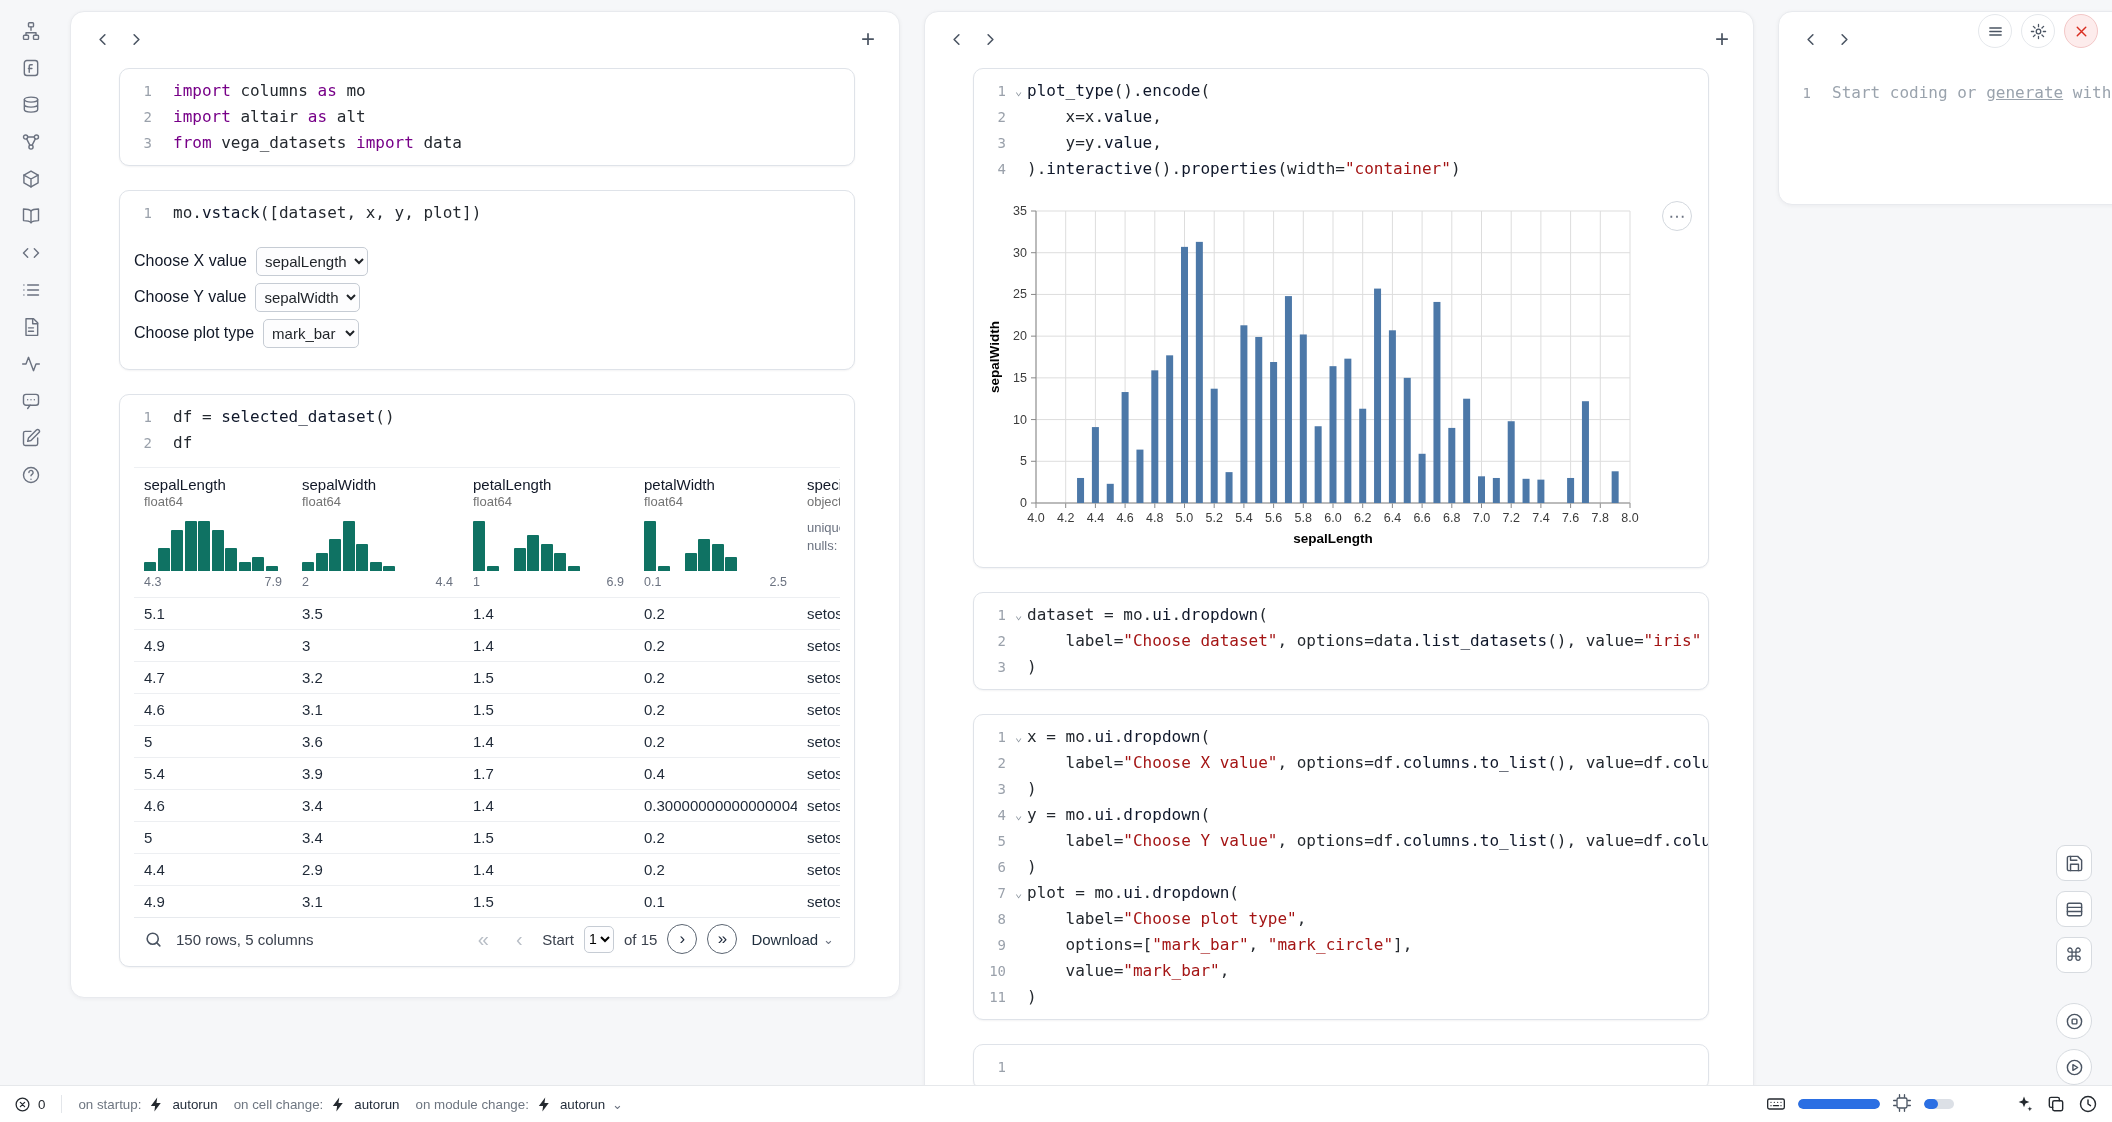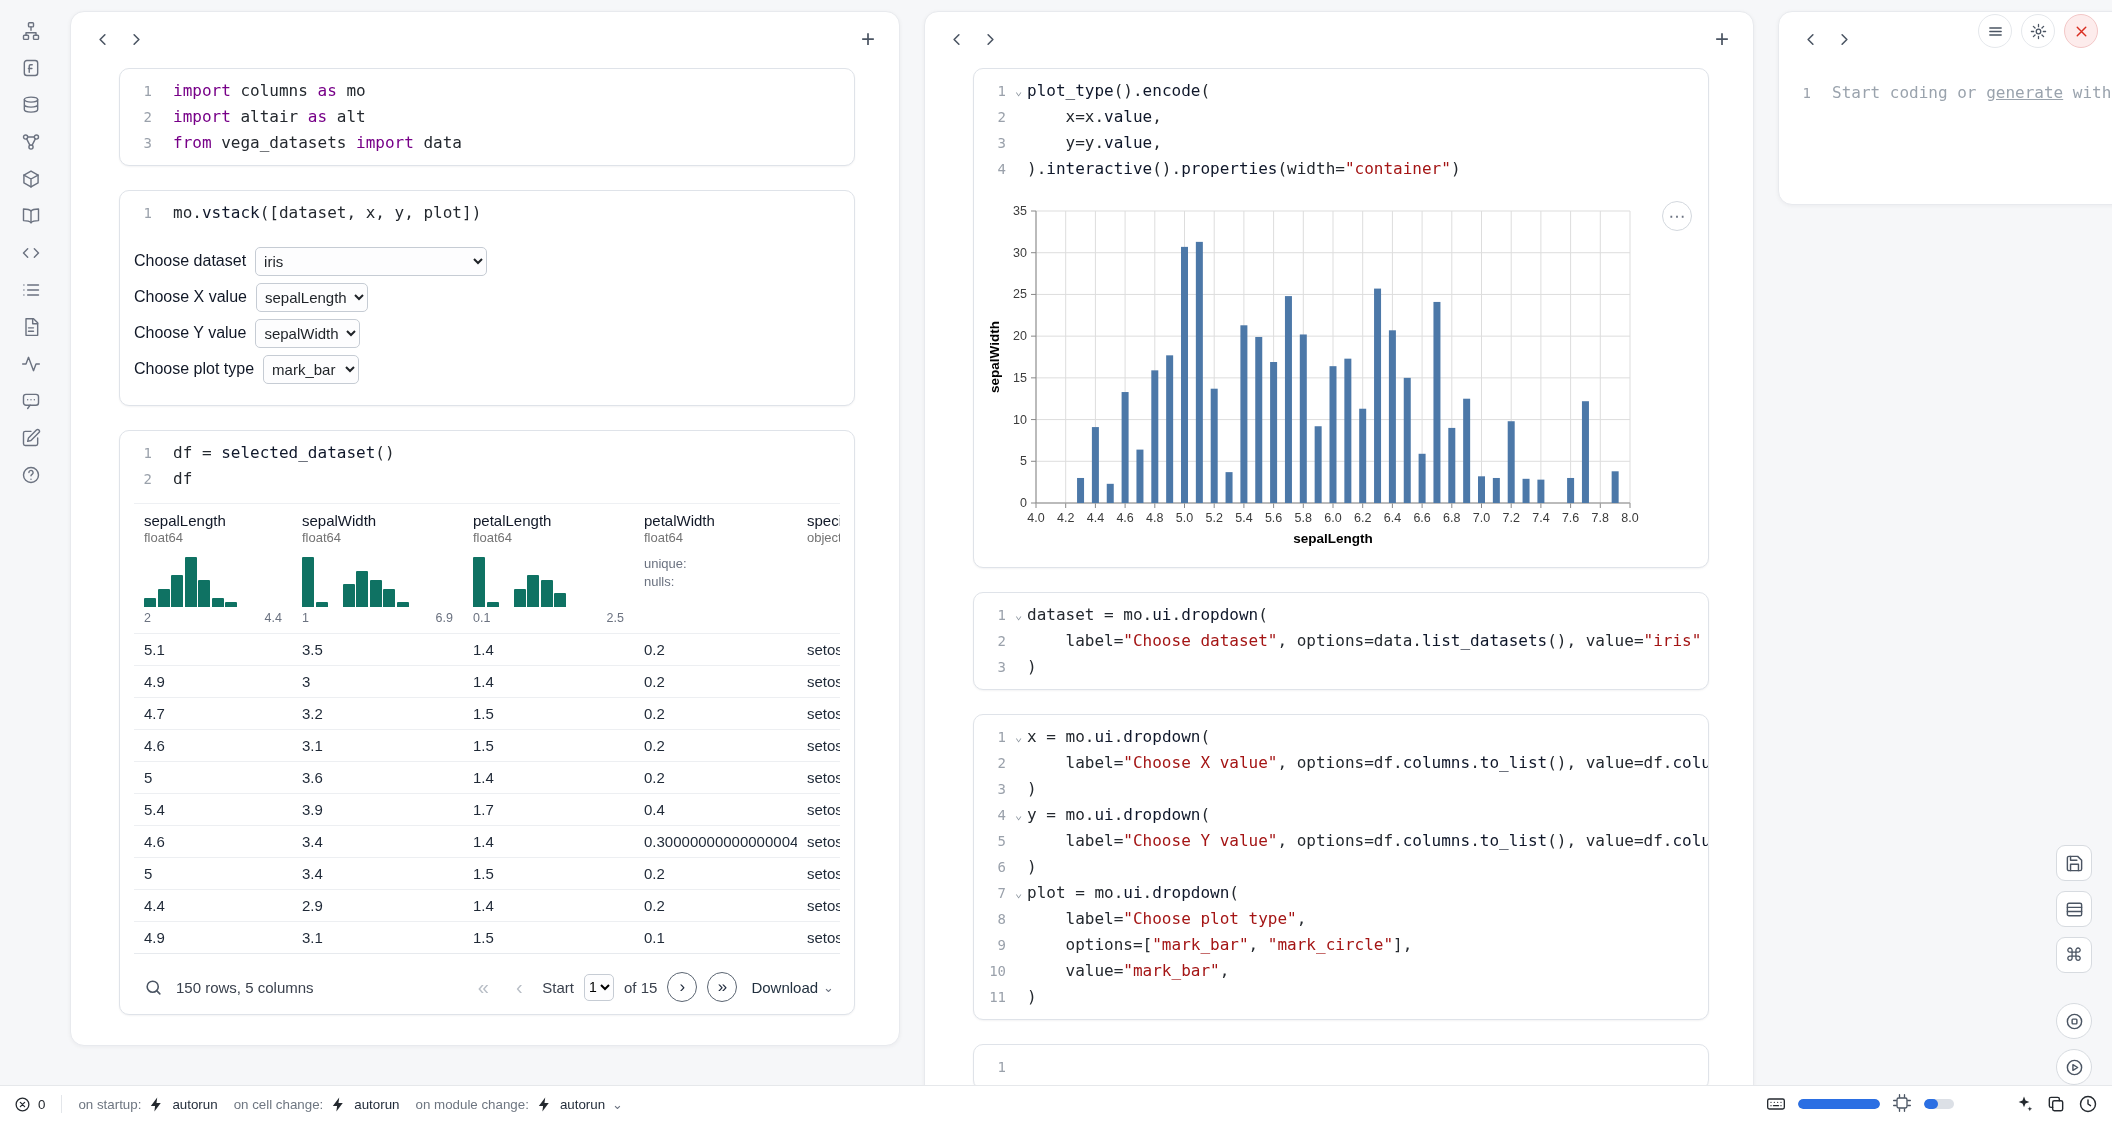--- a/index.html
+++ b/index.html
@@ -71,21 +71,21 @@
   .hist-cell { padding: 6px 10px 8px 10px; overflow: hidden; }
   .hist-bars { display: flex; align-items: flex-end; gap: 1.5px; height: 52px; }
   .hist-bar { width: 12px; flex: none; background: #0f7263; border-radius: 1px 1px 0 0; }
   .hist-minmax { display: flex; justify-content: space-between; font-size: 12.5px; color: #6b7280; margin-top: 4px; }
   .sum-line { font-size: 13px; color: #6b7280; line-height: 18px; white-space: nowrap; }
   .tr { border-top: 1px solid #edeff2; }
   .td { padding: 7px 10px; white-space: nowrap; overflow: hidden; }
   .t-head { border-bottom: 0; }
   .t-foot {
     display: flex; align-items: center; gap: 10px; border-top: 1px solid #e7eaee;
-    padding: 18px 6px 12px 6px; font-size: 15px; color: #3a414d;
+    padding: 6px 6px 12px 6px; font-size: 15px; color: #3a414d;
   }
   .t-foot .spacer { flex: 1; }
   .pg-plain { color: #b8bec6; font-size: 20px; width: 26px; text-align: center; }
   .pg-circle {
     width: 30px; height: 30px; border: 1.3px solid #5b6572; border-radius: 50%;
     color: #1e293b; font-size: 17px; display: flex; align-items: center; justify-content: center;
   }
   .page-select { font-size: 14px; height: 27px; border: 1px solid #c6ccd4; border-radius: 5px; background: #fdfdfe; }
   .dl-btn { display: flex; align-items: center; gap: 5px; font-size: 15px; color: #22303f; margin-left: 4px; }
   .caret { color: #6b7280; font-size: 13px; }
@@ -273,24 +273,20 @@
         <div class="code-block">
             <div class="code-line">
               <span class="ln">1</span>
               <span class="fold"></span>
               <span class="code-text"><span class="tok-pl">mo.</span><span class="tok-fn">vstack</span><span class="tok-pl">([dataset, x, y, plot])</span></span>
             </div>
           </div>
         <div class="cell-output">
           <div class="dd-rows">
               <div class="dd-row">
-                <span class="dd-label">Choose dataset</span>
-                <select class="dd-select wide"><option>iris</option></select>
-              </div>
-              <div class="dd-row">
                 <span class="dd-label">Choose X value</span>
                 <select class="dd-select"><option>sepalLength</option></select>
               </div>
               <div class="dd-row">
                 <span class="dd-label">Choose Y value</span>
                 <select class="dd-select"><option>sepalWidth</option></select>
               </div>
               <div class="dd-row">
                 <span class="dd-label">Choose plot type</span>
                 <select class="dd-select"><option>mark_bar</option></select>
@@ -329,20 +325,38 @@
               <div class="th">
                 <div class="th-name">petalWidth</div>
                 <div class="th-type">float64</div>
               </div>
               <div class="th">
                 <div class="th-name">species</div>
                 <div class="th-type">object</div>
               </div>
             </div>
           <div class="t-row" id="thist">
+              <div class="hist-cell">
+                <div class="hist-bars">
+                  <div class="hist-bar" style="height: 9px;"></div>
+                  <div class="hist-bar" style="height: 23px;"></div>
+                  <div class="hist-bar" style="height: 41px;"></div>
+                  <div class="hist-bar" style="height: 50px;"></div>
+                  <div class="hist-bar" style="height: 50px;"></div>
+                  <div class="hist-bar" style="height: 41px;"></div>
+                  <div class="hist-bar" style="height: 23px;"></div>
+                  <div class="hist-bar" style="height: 9px;"></div>
+                  <div class="hist-bar" style="height: 14px;"></div>
+                  <div class="hist-bar" style="height: 5px;"></div>
+                </div>
+                <div class="hist-minmax">
+                  <span>4.3</span>
+                  <span>7.9</span>
+                </div>
+              </div>
               <div class="hist-cell">
                 <div class="hist-bars">
                   <div class="hist-bar" style="height: 9px;"></div>
                   <div class="hist-bar" style="height: 18px;"></div>
                   <div class="hist-bar" style="height: 32px;"></div>
                   <div class="hist-bar" style="height: 50px;"></div>
                   <div class="hist-bar" style="height: 27px;"></div>
                   <div class="hist-bar" style="height: 9px;"></div>
                   <div class="hist-bar" style="height: 5px;"></div>
                 </div>

